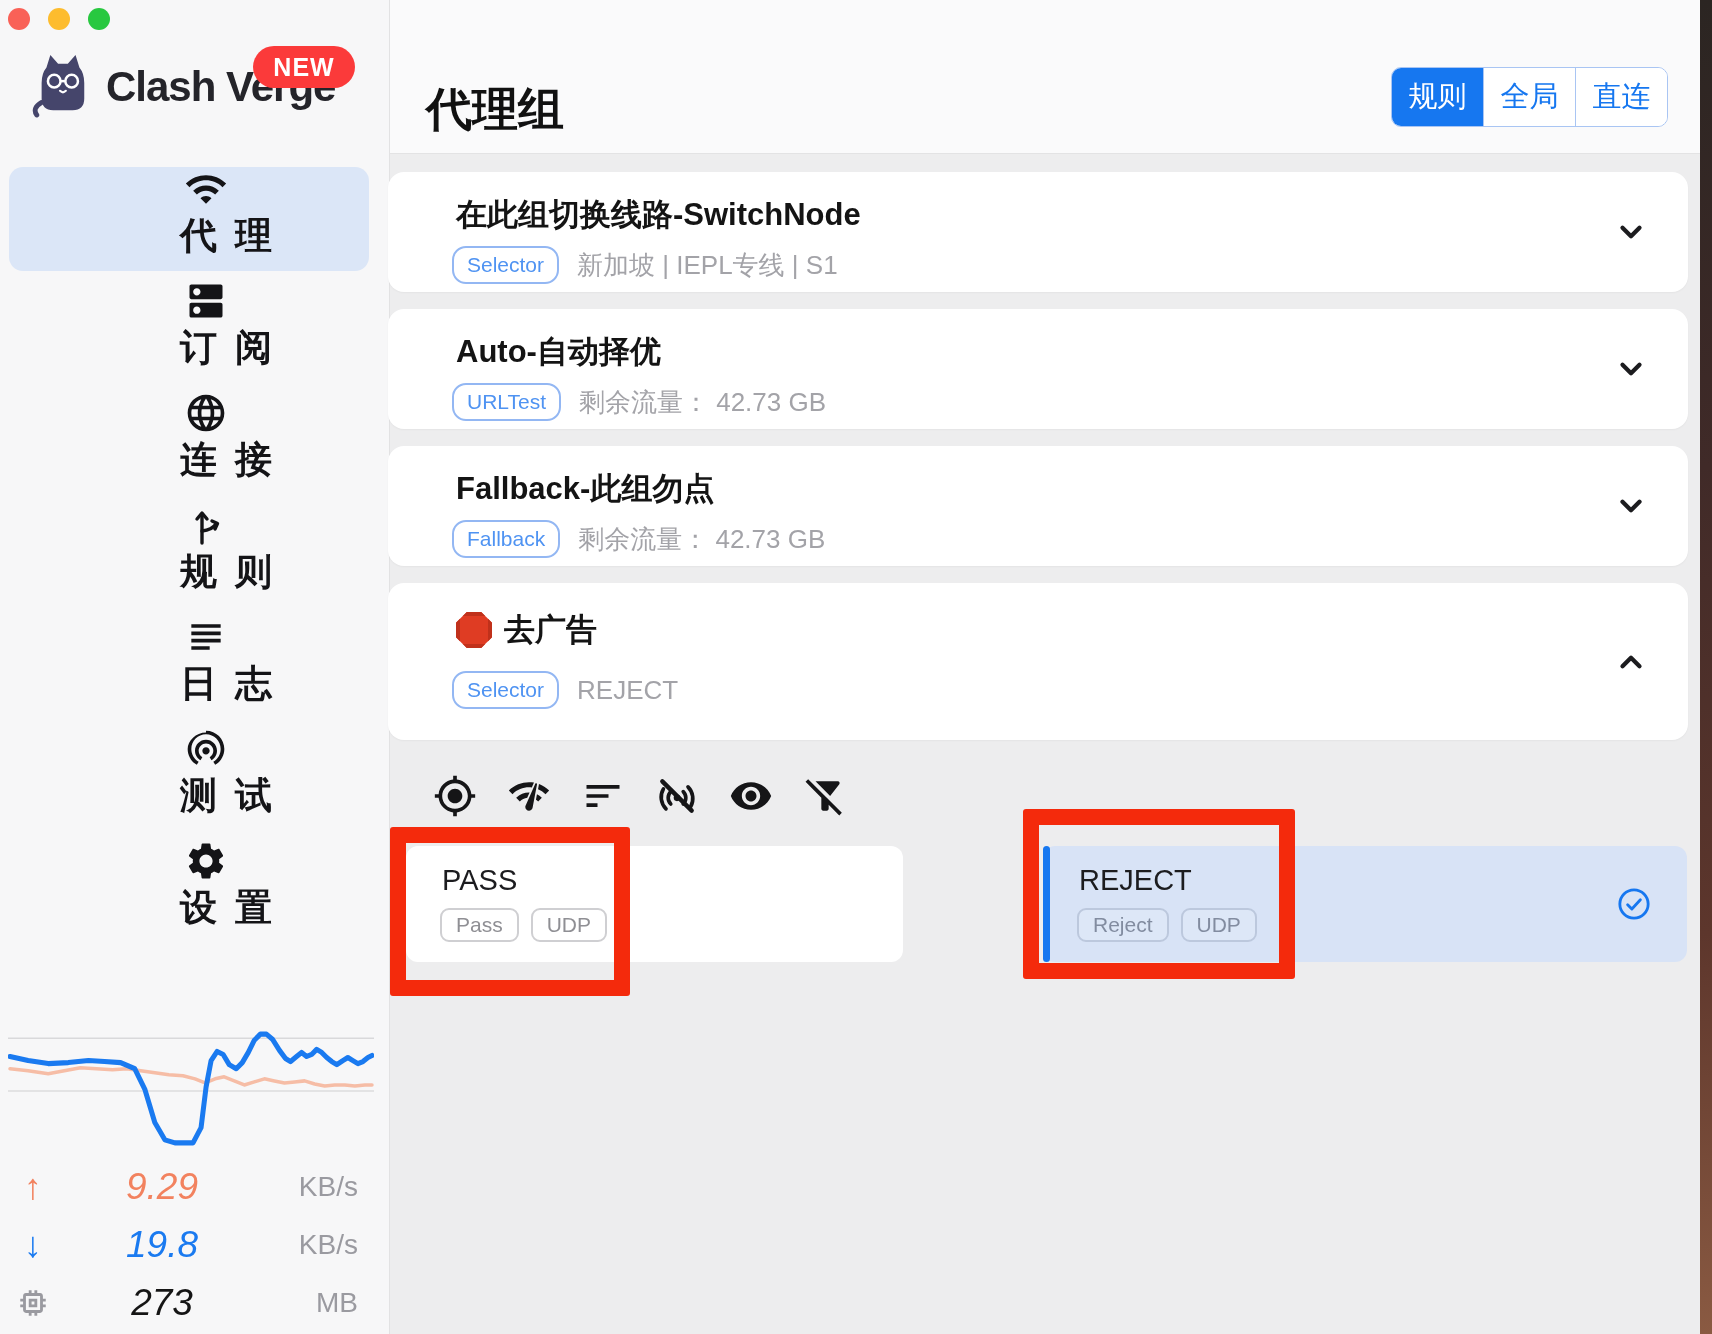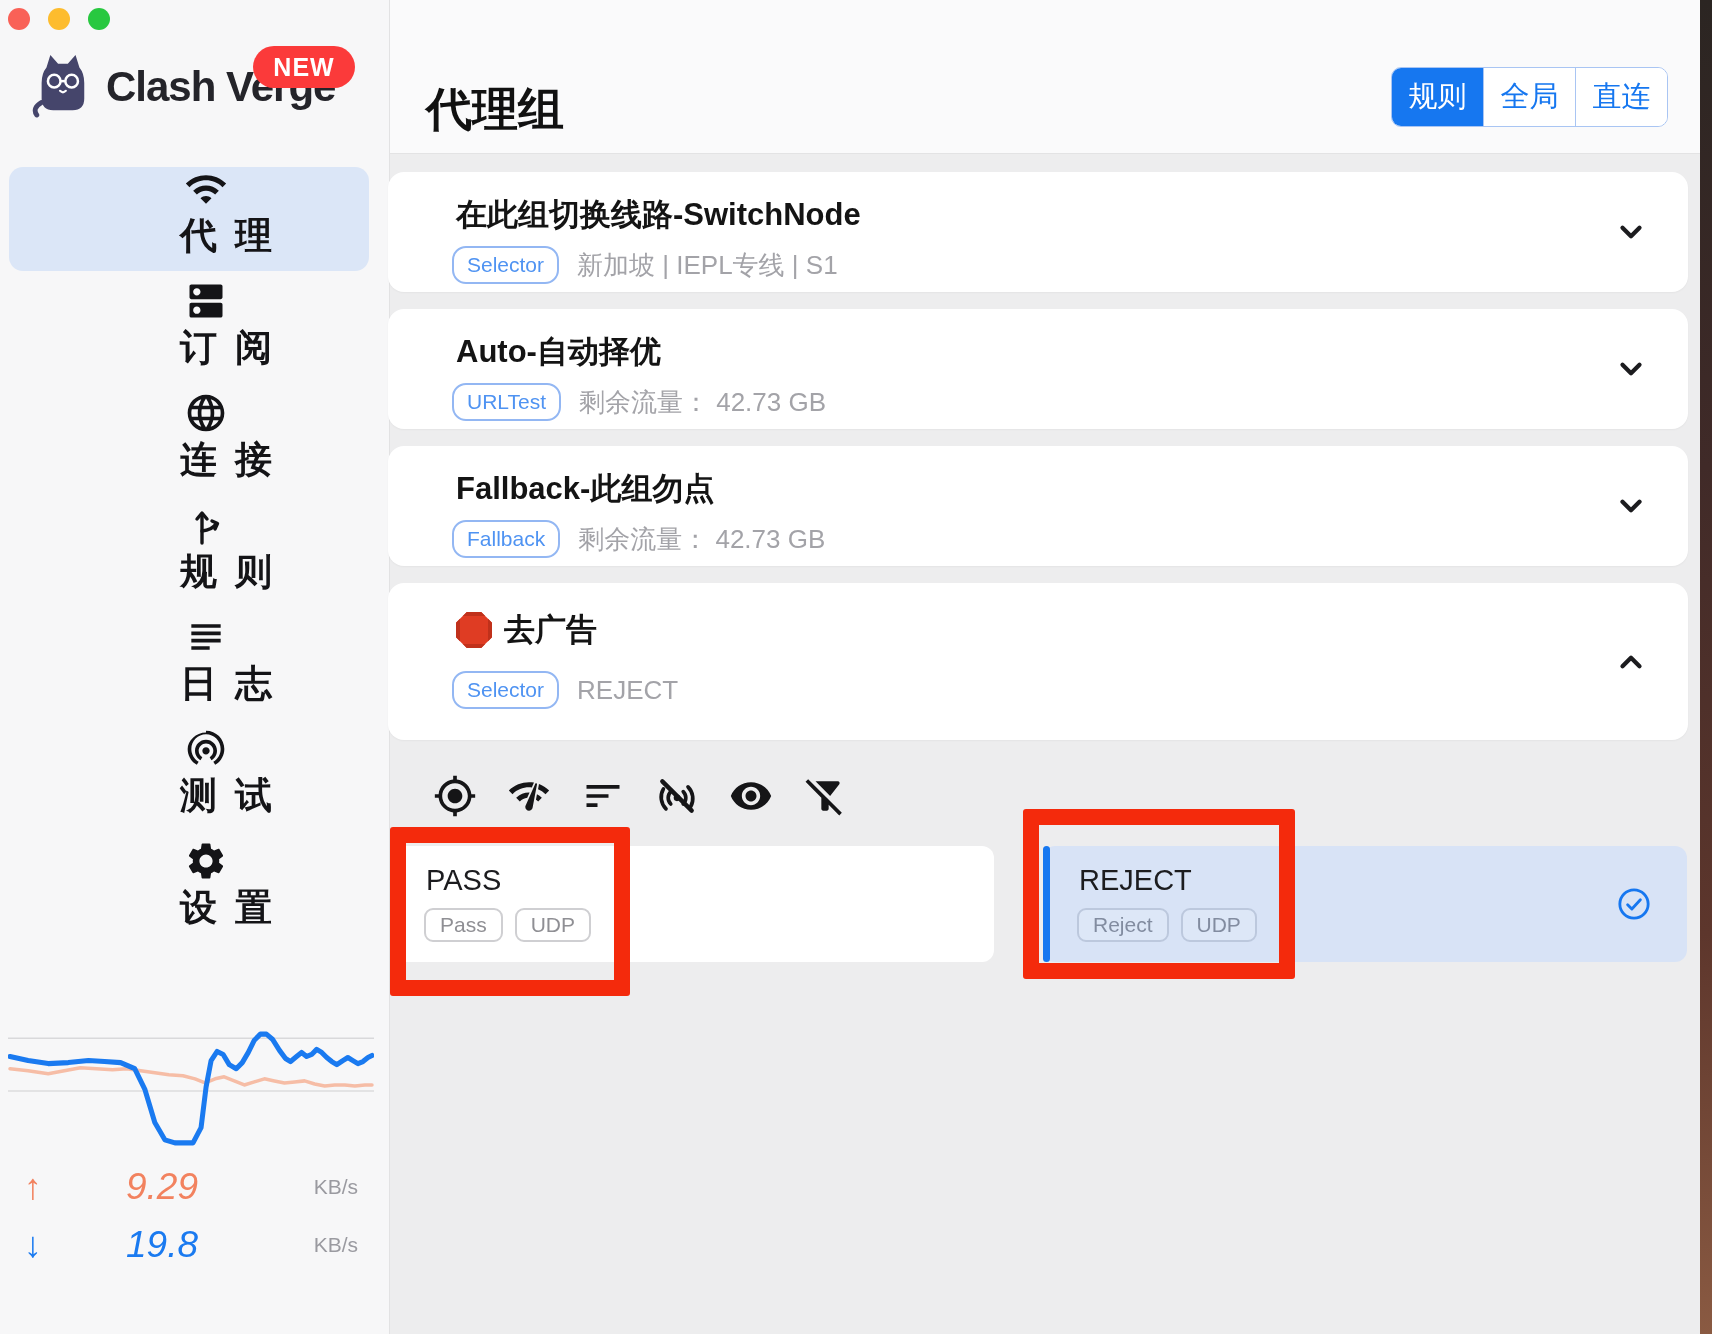--- a/index.html
+++ b/index.html
@@ -25,21 +25,21 @@
   .nav-label{margin-left:92px;font-size:37px;font-weight:600;color:#141417;letter-spacing:18px;white-space:nowrap;}
 
   
   .graph-wrap{position:absolute;left:8px;top:1026px;width:366px;height:124px;}
   .graph-wrap svg{width:100%;height:100%;display:block;}
   .stats{position:absolute;left:0;top:1158px;width:380px;}
   .stat-row{display:flex;align-items:center;height:58px;padding:0 22px 0 14px;}
   .stat-icon{width:38px;height:38px;display:flex;align-items:center;justify-content:center;font-size:36px;font-weight:700;}
   .stat-icon svg{width:34px;height:34px;}
   .stat-value{flex:1;text-align:center;font-size:37px;font-weight:500;font-style:italic;}
-  .stat-unit{width:86px;text-align:right;font-size:21px;color:#9a9aa0;}
+  .stat-unit{width:86px;text-align:right;font-size:28px;color:#9a9aa0;}
   .up-color{color:#f2825f}.down-color{color:#1a7af0}.mem-color{color:#151515}
 
   
   .main{position:absolute;left:390px;top:0;width:1310px;height:1334px;background:#ededee;}
   .main-header{position:absolute;left:0;top:0;width:100%;height:153px;background:#fafafb;border-bottom:1px solid #e3e3e4;}
   .page-title{position:absolute;left:36px;top:58px;font-size:46px;font-weight:700;color:#111;margin-top:21px;}
   .tab-group{position:absolute;left:1001px;top:67px;height:58px;display:flex;border:1px solid #a9c5f3;border-radius:10px;overflow:hidden;background:#fff;}
   .tab{width:91px;display:flex;align-items:center;justify-content:center;font-size:29px;color:#1677f0;cursor:pointer;background:#fff;}
   .tab + .tab{border-left:1px solid #a9c5f3;}
   .tab.active{background:#1677f0;color:#fff;border-left:none;}
@@ -58,21 +58,21 @@
   .chevron.up svg{transform:rotate(180deg);}
   .stop-octagon{width:36px;height:36px;margin-right:12px;background:#df3c23;clip-path:polygon(30% 0,70% 0,100% 30%,100% 70%,70% 100%,30% 100%,0 70%,0 30%);box-shadow:inset 0 0 0 4px #c0311b;flex:0 0 auto;}
 
   
   .group-toolbar{position:absolute;left:43px;top:774px;display:flex;gap:30px;}
   .tool{width:44px;height:44px;color:#151517;cursor:pointer;}
   .tool svg{width:44px;height:44px;display:block;}
 
   
   .proxy-card{position:absolute;top:846px;height:116px;border-radius:12px;}
-  .proxy-pass{left:0;width:604px;background:#ffffff;border-radius:12px;}
+  .proxy-pass{left:16px;width:497px;background:#ffffff;border-radius:12px;}
   .proxy-reject{left:653px;width:644px;background:#d8e3f6;}
   .proxy-bar{position:absolute;left:0;top:0;width:7px;height:116px;border-radius:6px;background:#1677f0;}
   .proxy-name{position:absolute;left:36px;top:18px;font-size:29px;font-weight:500;color:#1c1c1f;}
   .proxy-chips{position:absolute;left:34px;top:62px;display:flex;gap:12px;}
   .chip{border:2px solid #cfcfd2;border-radius:9px;padding:3px 14px;font-size:21px;color:#8f8f94;background:transparent;}
   .proxy-reject .chip{border-color:#bcc8dd;color:#828ca0;background:#dde7f7;}
   .check-icon{position:absolute;right:36px;top:50%;margin-top:-17px;width:34px;height:34px;color:#1677f0;}
   .check-icon svg{width:34px;height:34px;}
 
   
@@ -194,20 +194,29 @@
       <div class="stat-row">
         <span class="stat-icon up-color">↑</span>
         <span class="stat-value up-color">9.29</span>
         <span class="stat-unit">KB/s</span>
       </div>
       <div class="stat-row">
         <span class="stat-icon down-color">↓</span>
         <span class="stat-value down-color">19.8</span>
         <span class="stat-unit">KB/s</span>
       </div>
+      <div class="stat-row">
+        <span class="stat-icon" style="color:#9a9aa0">
+          <svg viewBox="0 0 24 24" fill="currentColor">
+              <path d="M15 9H9v6h6V9zm-2 4h-2v-2h2v2zm8-2V9h-2V7c0-1.1-.9-2-2-2h-2V3h-2v2h-2V3H9v2H7c-1.1 0-2 .9-2 2v2H3v2h2v2H3v2h2v2c0 1.1.9 2 2 2h2v2h2v-2h2v2h2v-2h2c1.1 0 2-.9 2-2v-2h2v-2h-2v-2h2zm-4 6H7V7h10v10z"></path>
+            </svg>
+        </span>
+        <span class="stat-value mem-color">273</span>
+        <span class="stat-unit">MB</span>
+      </div>
     </div>
   </div>
 
   <div class="main">
 
     <div class="main-header">
       <div class="page-title">代理组</div>
       <div class="tab-group">
         <div class="tab active">规则</div>
         <div class="tab">全局</div>

